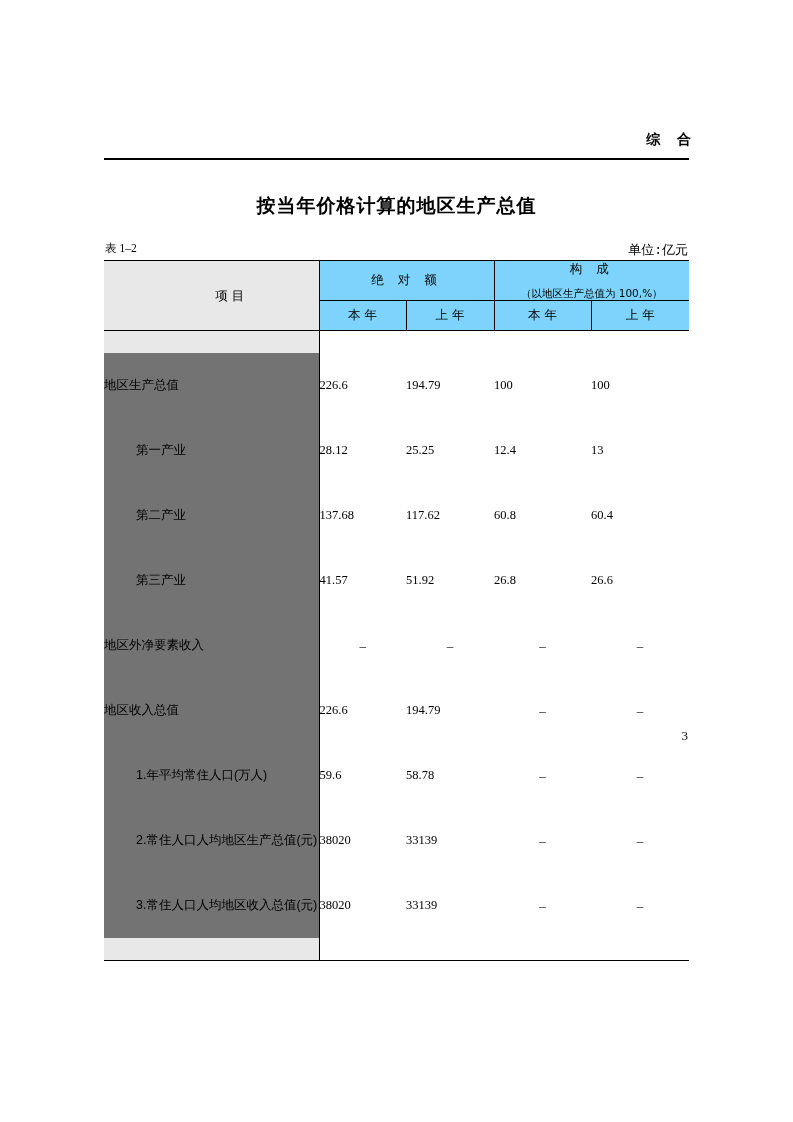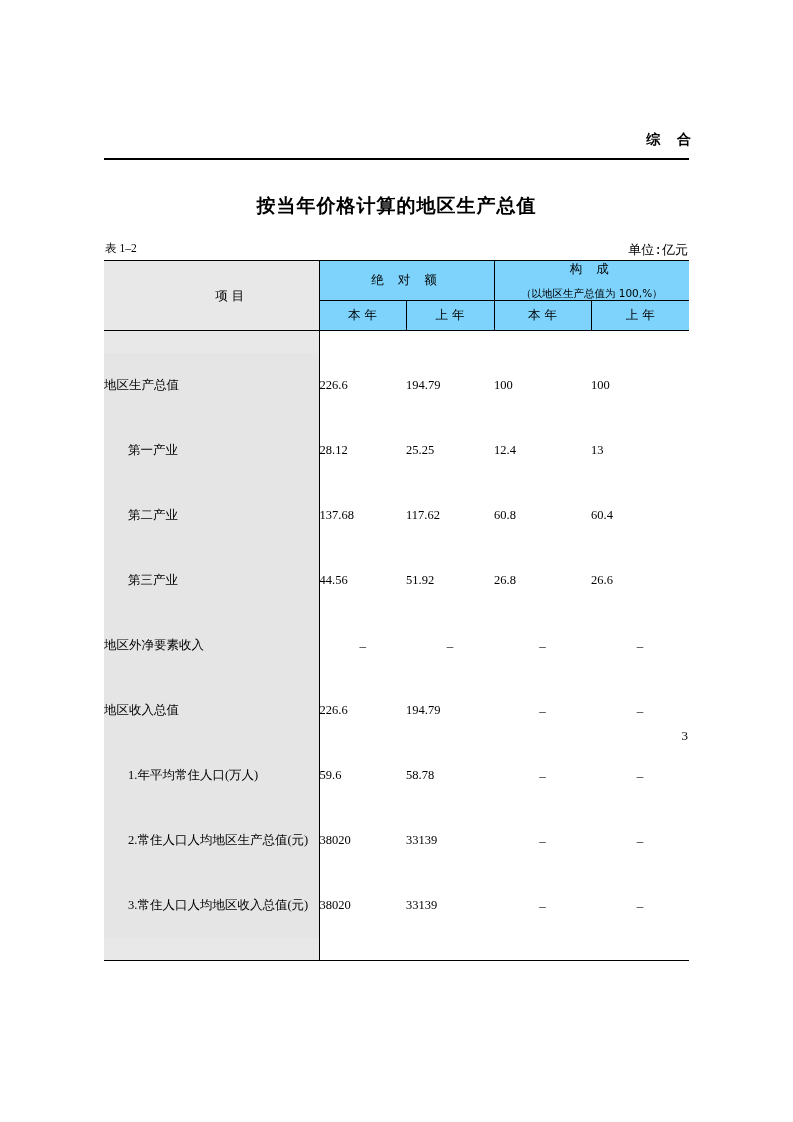--- a/index.html
+++ b/index.html
@@ -112,29 +112,29 @@
     letter-spacing: 5px;
   }
   .hdr-sub {
     font-size: 10.5px;
     letter-spacing: 0px;
     margin-top: 8px;
   }
 
   .row-label {
     font-size: 12.5px;
-    font-family: Liberation Serif, serif;
-    background: #e5e5e5;
+    font-family: Liberation Sans, sans-serif;
+    background: #737373;
     padding-left: 10px;
     height: 65px;
     vertical-align: middle;
     white-space: nowrap;
   }
   .row-label.indent {
-    padding-left: 24px;
+    padding-left: 32px;
   }
   .num {
     font-size: 12.5px;
     font-family: "Liberation Serif", serif;
     height: 65px;
     vertical-align: middle;
   }
   .dash {
     text-align: center;
     font-size: 13px;
@@ -222,21 +222,21 @@
         <tr>
           <td class="row-label indent">第二产业</td>
           <td class="num vline-left">137.68</td>
           <td class="num">117.62</td>
           <td class="num">60.8</td>
           <td class="num">60.4</td>
         </tr>
 
         <tr>
           <td class="row-label indent">第三产业</td>
-          <td class="num vline-left">44.56</td>
+          <td class="num vline-left">41.57</td>
           <td class="num">51.92</td>
           <td class="num">26.8</td>
           <td class="num">26.6</td>
         </tr>
 
         <tr>
           <td class="row-label">地区外净要素收入</td>
           <td class="num dash vline-left">–</td>
           <td class="num dash">–</td>
           <td class="num dash">–</td>

